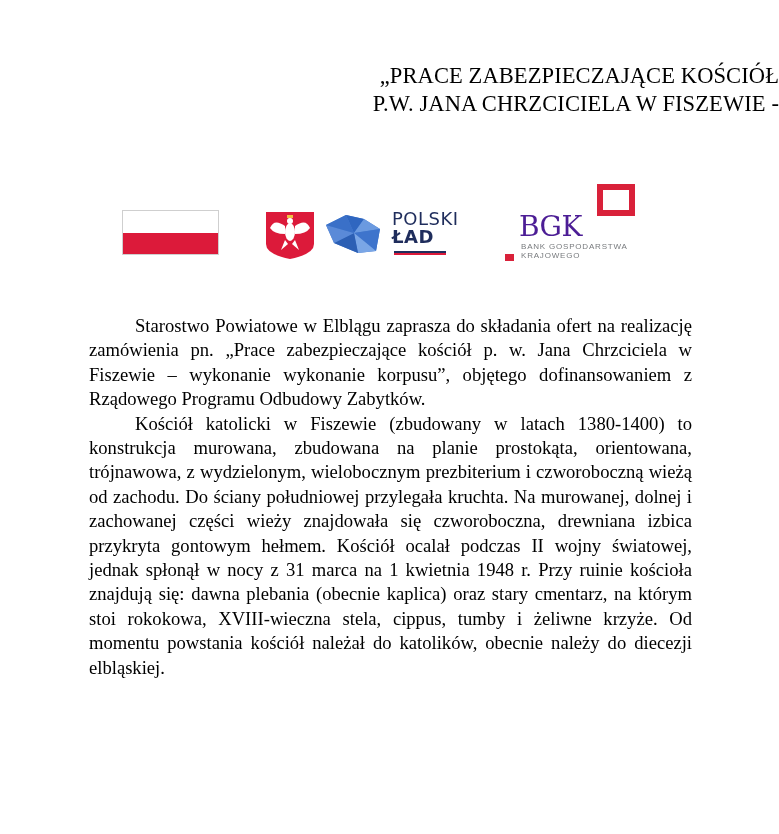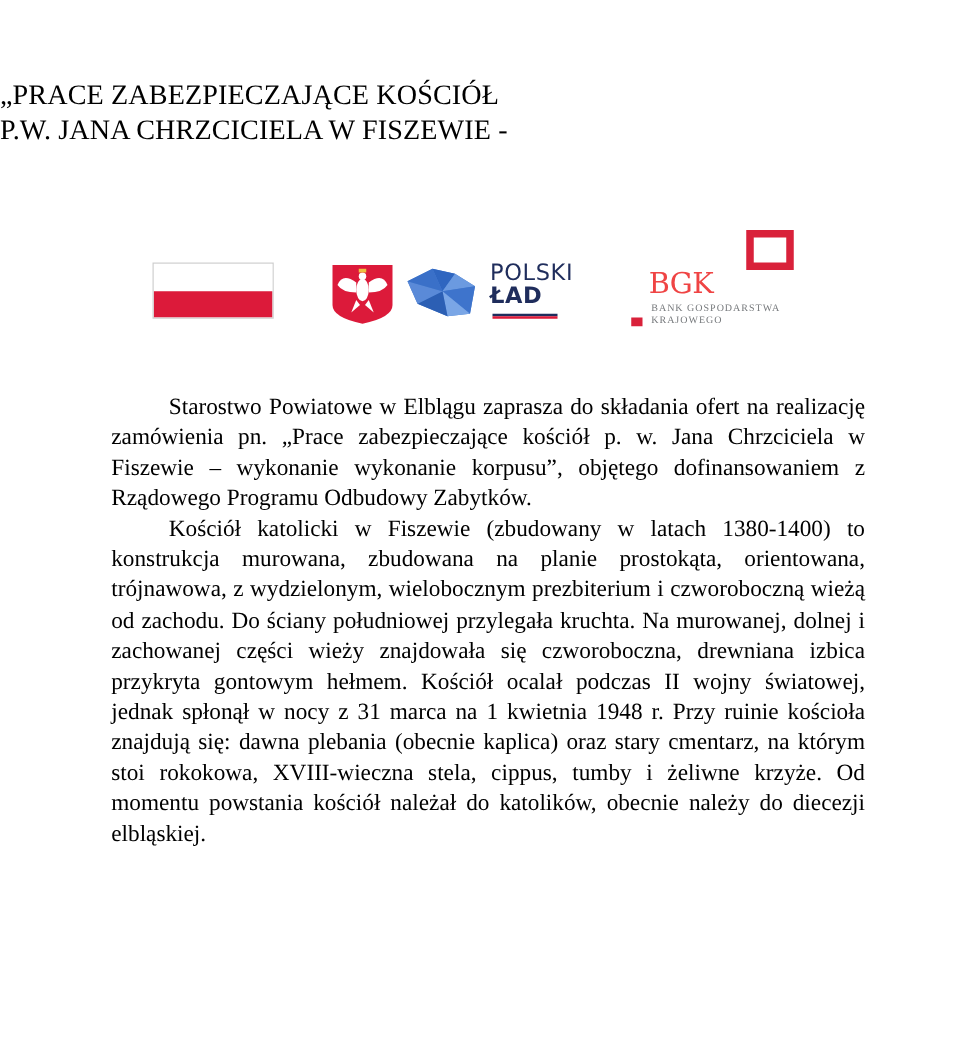--- a/index.html
+++ b/index.html
@@ -1,39 +1,39 @@
 <!DOCTYPE html>
 <html><head>
 <meta charset="utf-8">
 <style>
   html, body { margin: 0; padding: 0; background: #ffffff; }
   body { width: 779px; height: 834px; position: relative; overflow: hidden;
          font-family: "Liberation Serif", "DejaVu Serif", serif; color: #000; }
-  .title { position: absolute; left: 0; top: 62px; width: 779px; text-align: left;
+  .title { position: absolute; left: 0; top: 62px; width: 779px; text-align: right;
            font-size: 22.5px; line-height: 28px; letter-spacing: 0.1px; }
   .title div { white-space: nowrap; }
   .logos { position: absolute; left: 114px; top: 170px; width: 550px; height: 115px; }
   .flag { position: absolute; left: 8px; top: 40px; width: 97px; height: 45px;
           border: 1px solid #cfcfcf; box-sizing: border-box; overflow: hidden; }
   .flag .w { height: 50%; background: #ffffff; }
   .flag .r { height: 50%; background: #dc1a3a; }
   .coat { position: absolute; left: 150px; top: 40px; width: 52px; height: 50px; }
   .polmap { position: absolute; left: 210px; top: 43px; width: 58px; height: 42px; }
   .pl-text { position: absolute; left: 278px; top: 40px; font-family: "DejaVu Sans", sans-serif;
              color: #1f2d5c; line-height: 18px; }
   .pl-text .l1 { font-size: 18px; letter-spacing: 0.5px; font-weight: normal; }
   .pl-text .l2 { font-size: 18px; font-weight: bold; letter-spacing: 0.5px; }
   .pl-line { position: absolute; left: 280px; top: 81px; width: 52px; height: 4px; }
   .pl-line .a { height: 2px; background: #1f2d5c; }
   .pl-line .b { height: 2px; background: #dc1a3a; }
   .bgk-square { position: absolute; left: 483px; top: 14px; width: 38px; height: 32px;
                 border: 6px solid #d9213a; box-sizing: border-box; }
   .bgk-text { position: absolute; left: 405px; top: 42px; font-family: "DejaVu Serif", serif;
-              color: #ef4444; font-size: 23px; line-height: 30px; letter-spacing: -0.5px; }
-  .bgk-sub { position: absolute; left: 407px; top: 72px; font-family: Liberation Serif, serif;
+              color: #4c1d95; font-size: 28px; line-height: 30px; letter-spacing: -0.5px; }
+  .bgk-sub { position: absolute; left: 407px; top: 72px; font-family: Liberation Sans, sans-serif;
              color: #777a7d; font-size: 8px; line-height: 9px; letter-spacing: 0.8px; }
   .bgk-dot { position: absolute; left: 391px; top: 84px; width: 9px; height: 7px; background: #d9213a; }
   .body { position: absolute; left: 89px; top: 314px; width: 603px;
           font-size: 18.6px; line-height: 24.4px; text-align: justify; }
   .body p { margin: 0; text-indent: 46px; }
   .body p + p { margin-top: 0; }
 </style>
 </head>
 <body>
 

